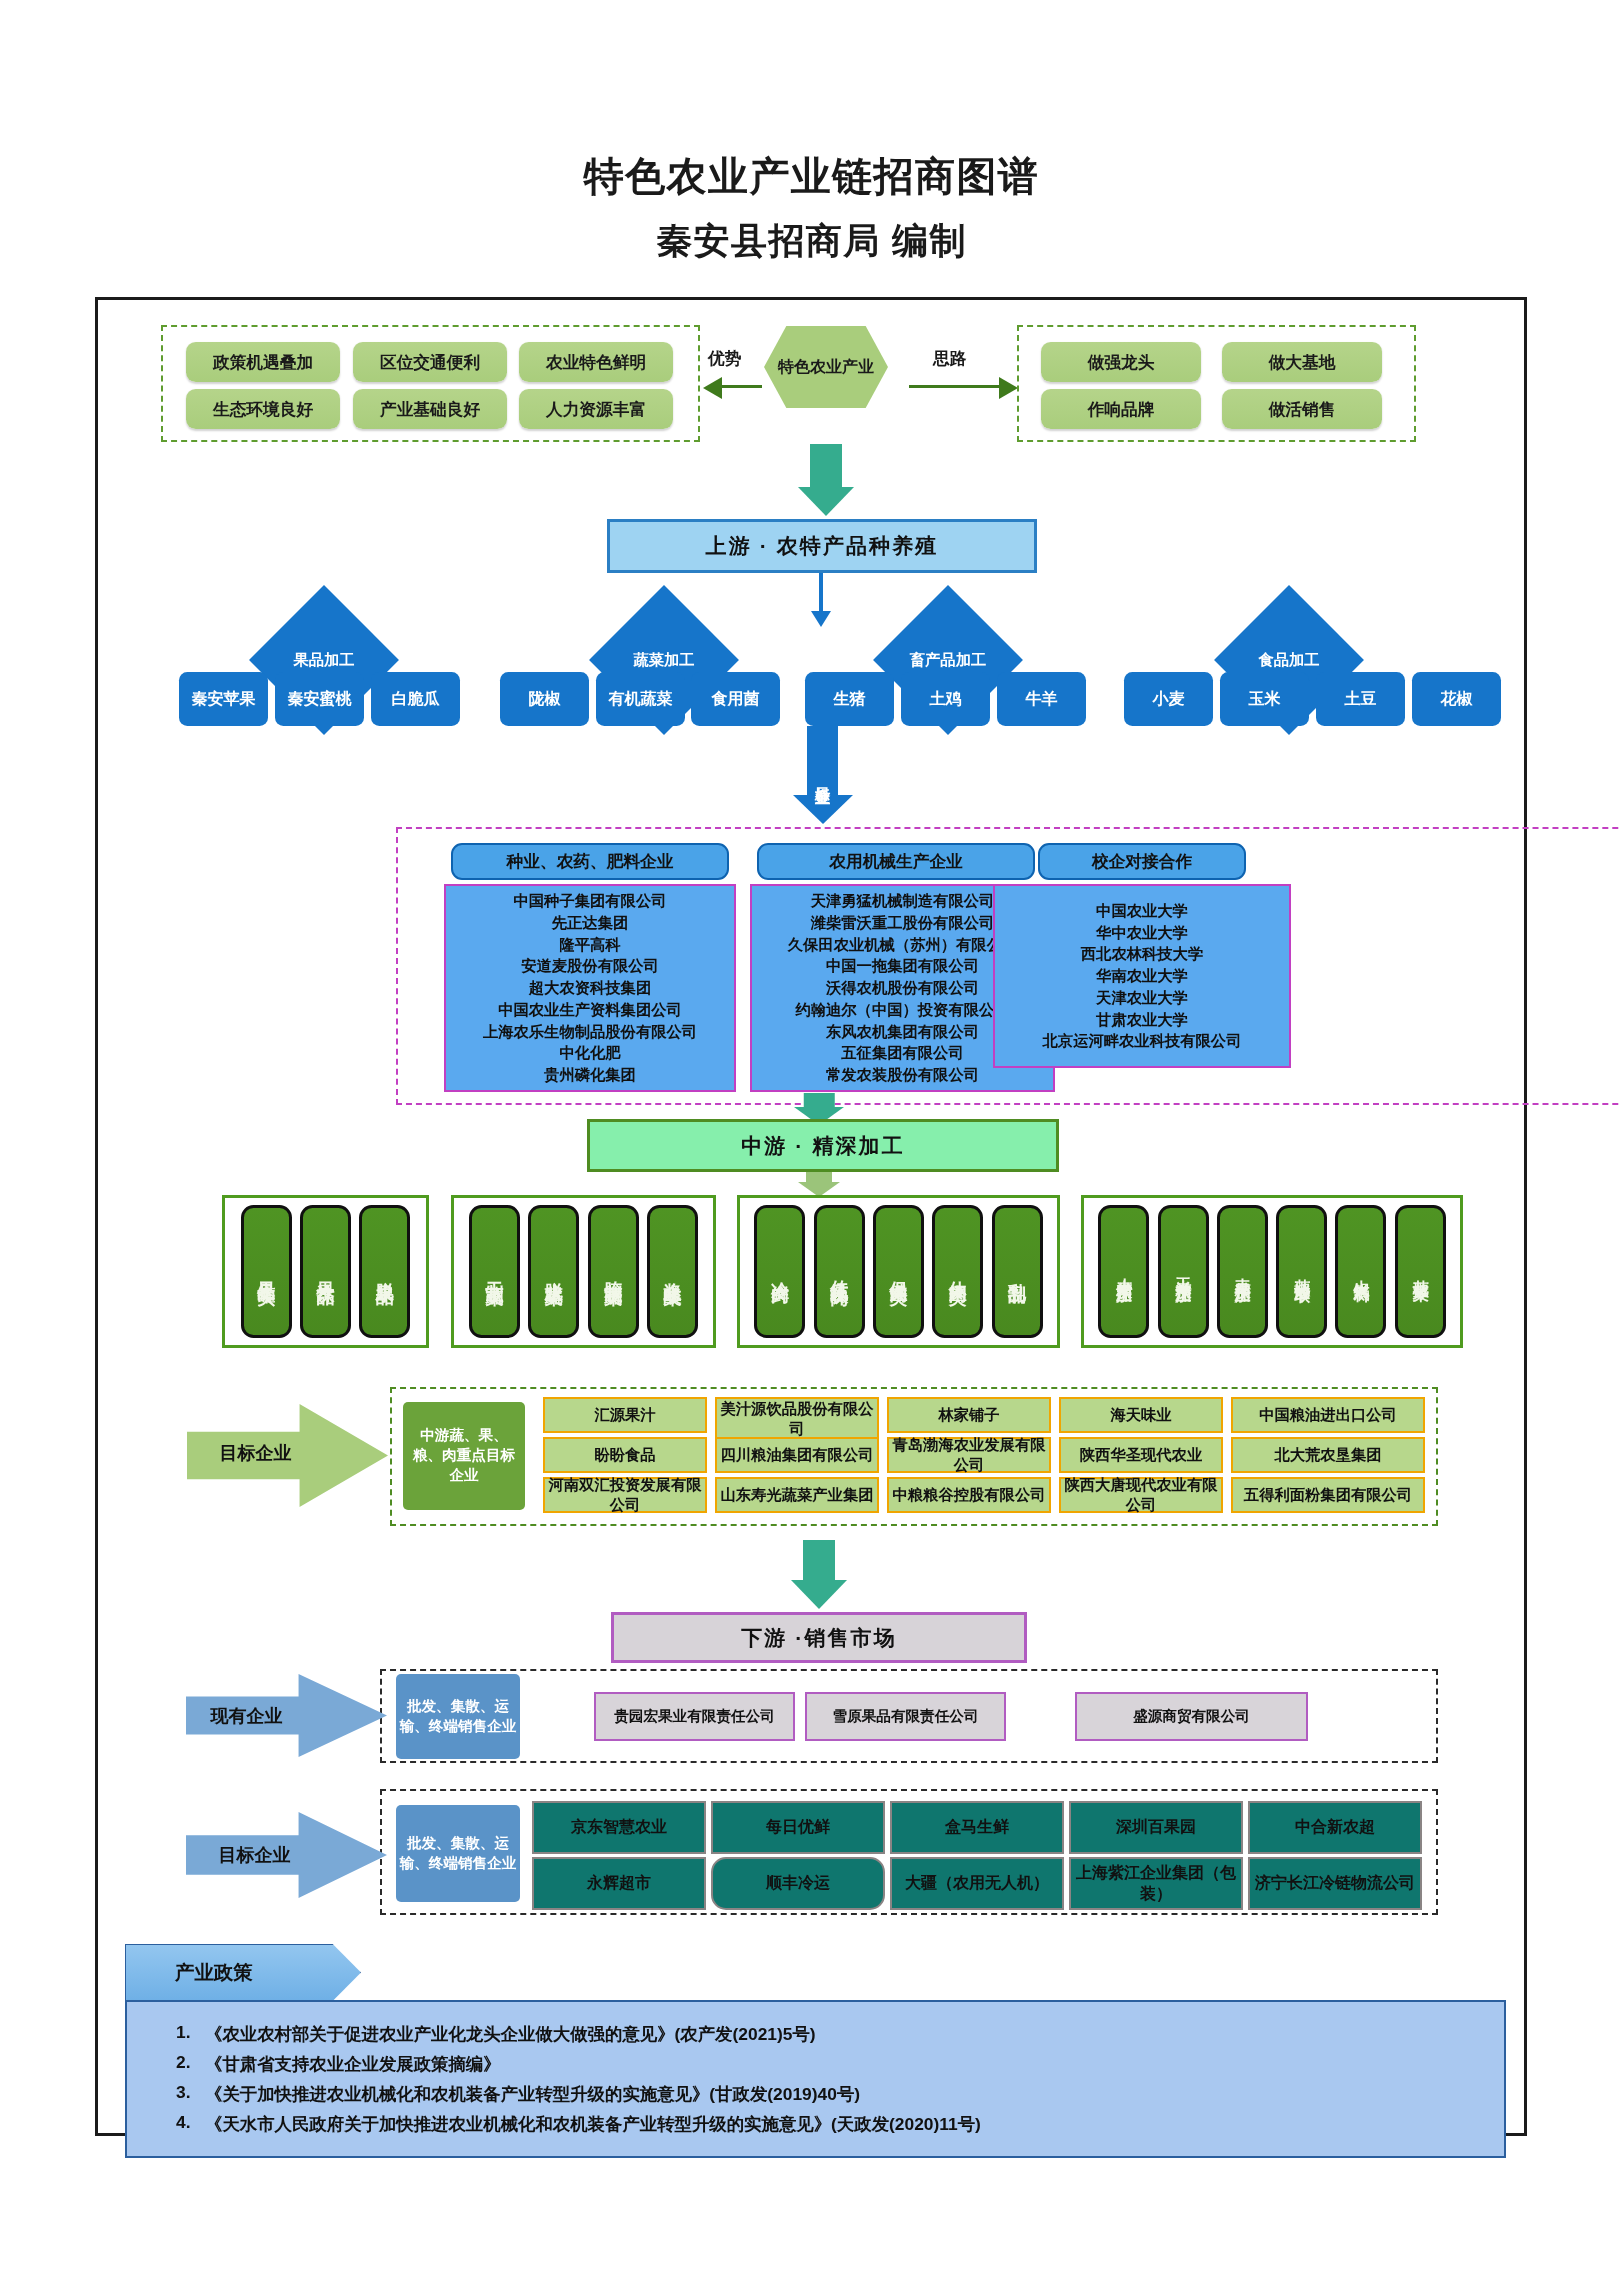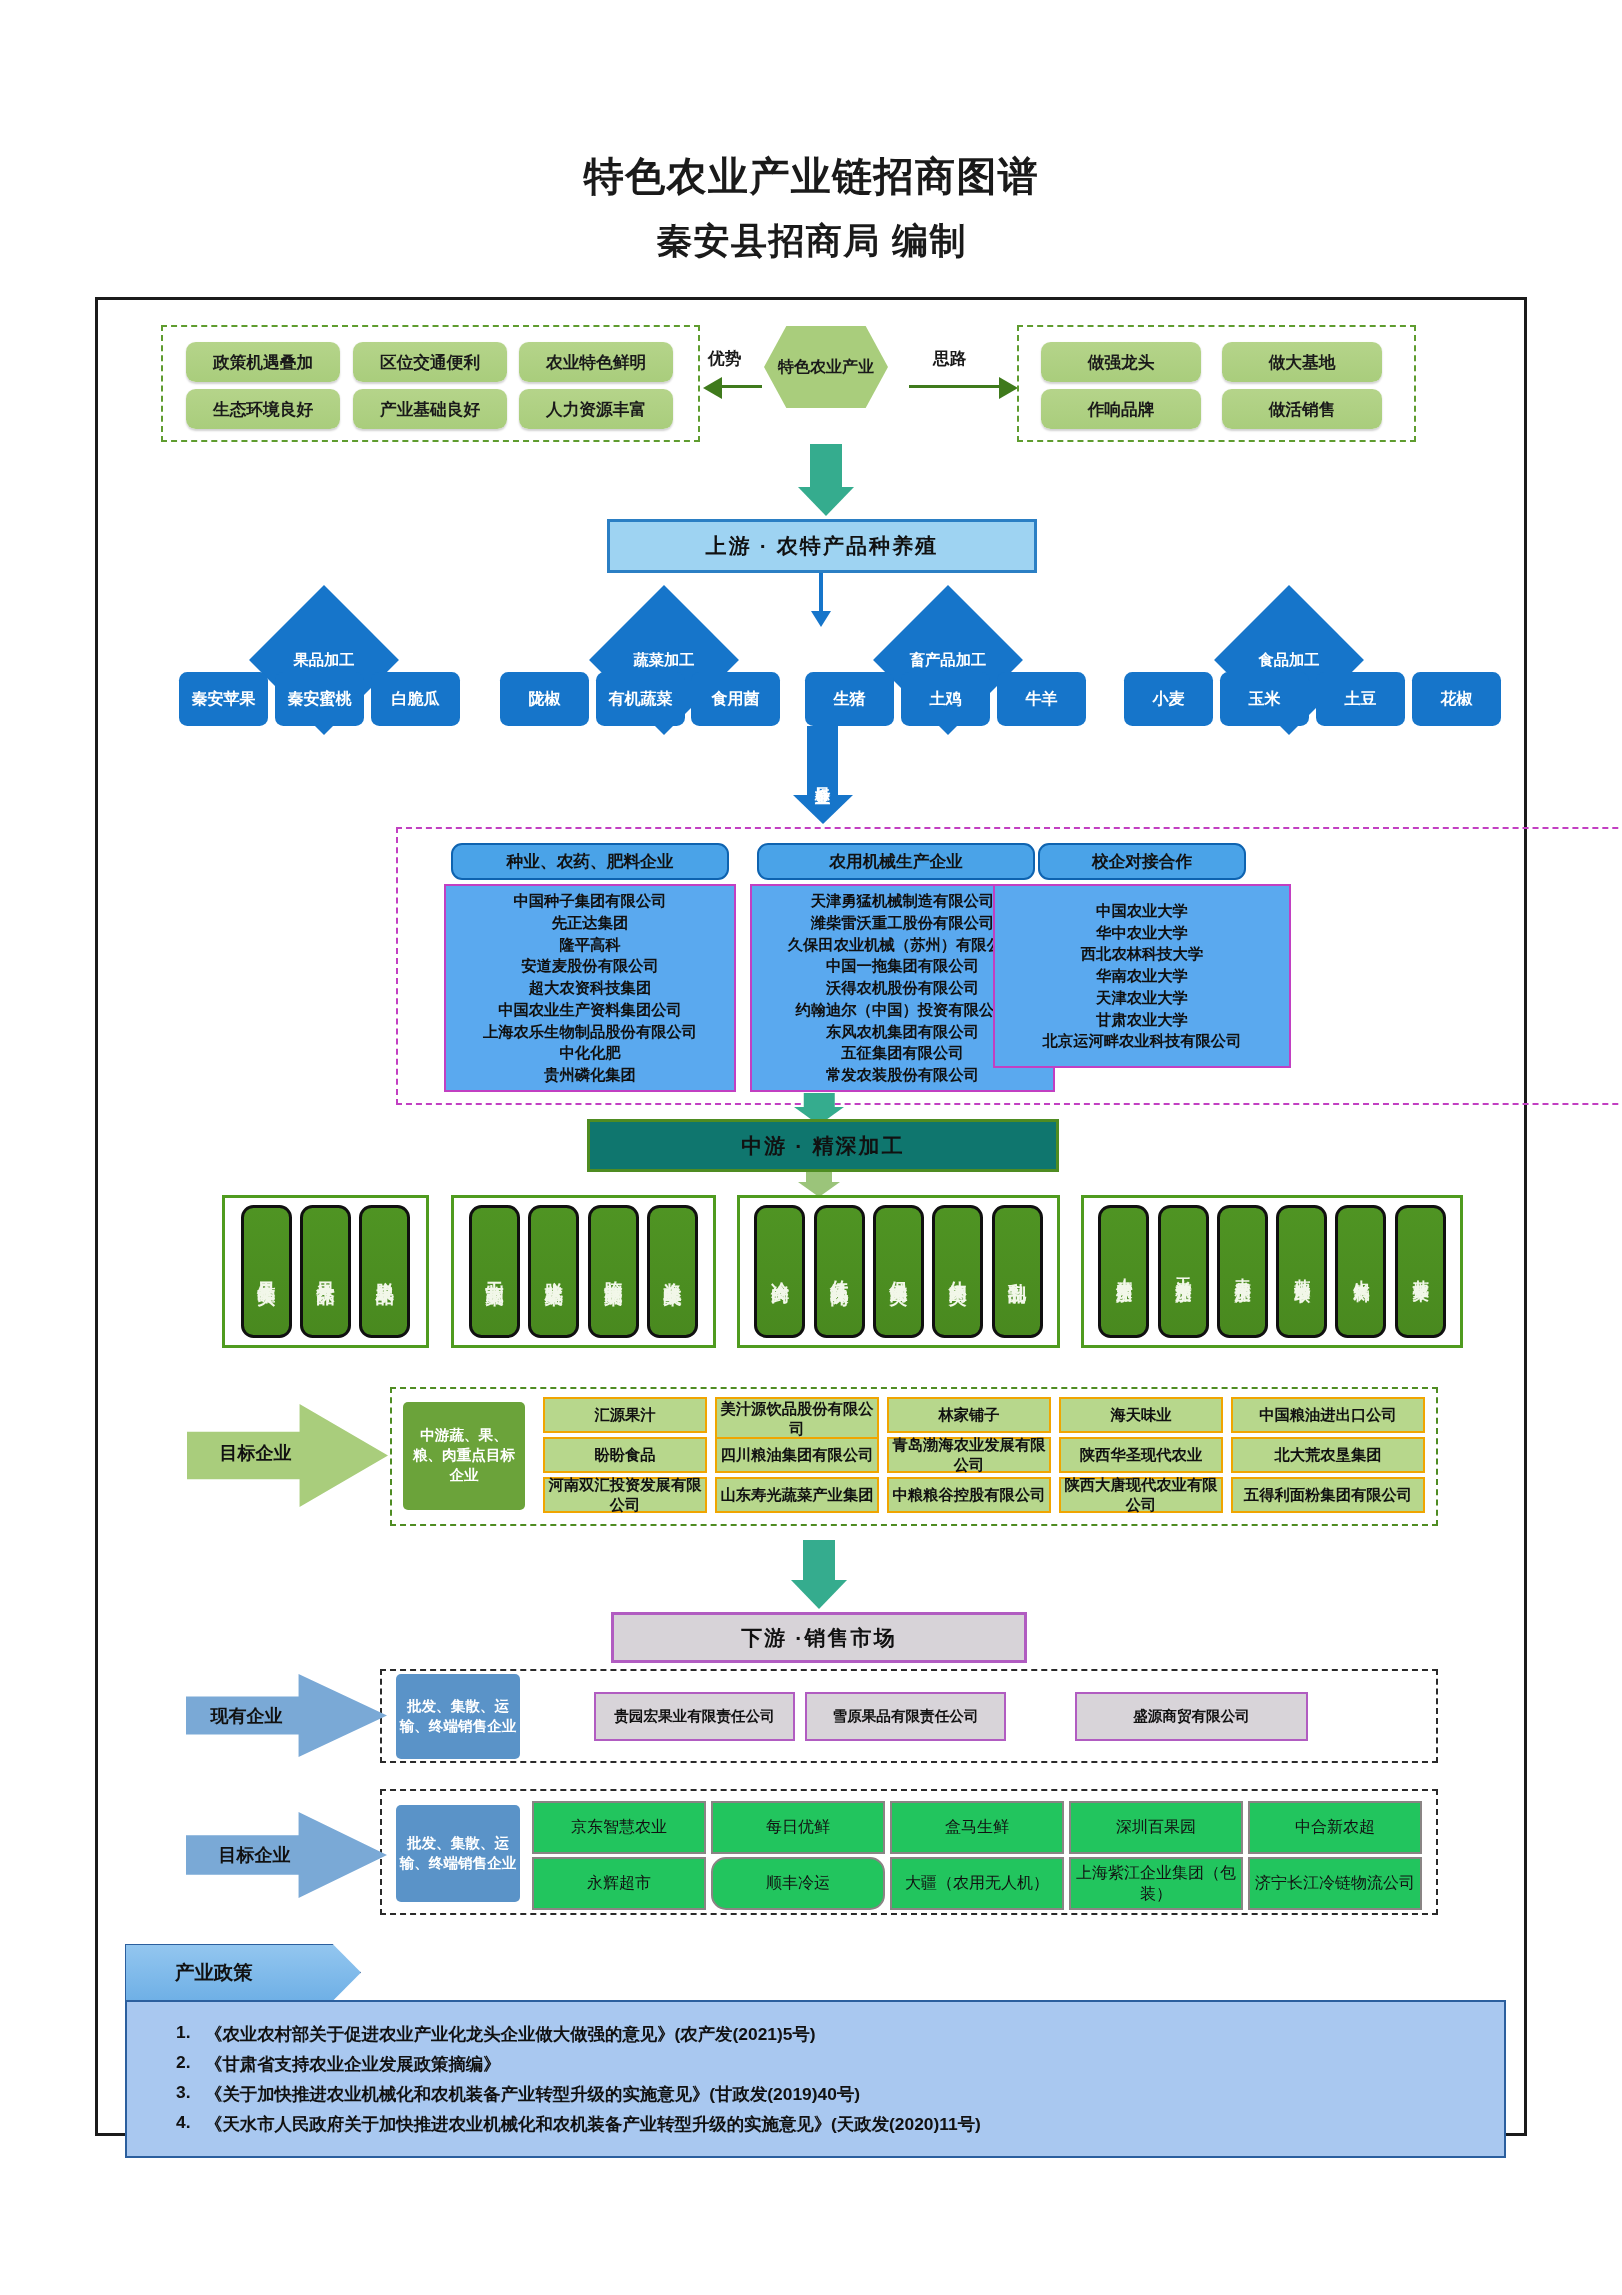--- a/index.html
+++ b/index.html
@@ -63,21 +63,21 @@
   .vfat .head { position:absolute; left:50%; transform:translateX(-50%); width:0; height:0; }
 
   
   .sec-bar {
     position:absolute; display:flex; align-items:center; justify-content:center;
     font-size:21px; font-weight:bold; letter-spacing:2.1px; color:#111;
   }
   .sec-up { left:607px; top:519px; width:430px; height:54px;
             background:#9ed3f2; border:3.5px solid #2b7fc4; }
   .sec-mid { left:587px; top:1119px; width:472px; height:53px;
-            background:#0f766e; border:3.5px solid #4f8c22; }
+            background:#86efac; border:3.5px solid #4f8c22; }
   .sec-down { left:611px; top:1612px; width:416px; height:51px;
             background:#d7d3d8; border:3.5px solid #b15cc1; }
 
   
   .diamond {
     position:absolute; width:106px; height:106px; background:#1675ca;
     transform:rotate(45deg);
   }
   .diamond > span {
     display:block; width:106px; height:106px; transform:rotate(-45deg);
@@ -137,23 +137,23 @@
   }
 
   
   .dash-black { position:absolute; border:2.8px dashed #2a2a2a; }
   .pcell {
     position:absolute; background:#d8d4d9; border:2.8px solid #b15cc1;
     display:flex; align-items:center; justify-content:center; text-align:center;
     font-size:14.6px; font-weight:bold; color:#111; line-height:1.25; padding:1.4px;
   }
   .gcell {
-    position:absolute; background:#22c55e; border:2.8px solid #8a8484;
-    display:flex; align-items:center; justify-content:center; text-align:center;
-    font-size:16px; font-weight:normal; color:#111; line-height:1.28; padding:1.4px;
+    position:absolute; background:#0f766e; border:2.8px solid #8a8484;
+    display:flex; align-items:center; justify-content:center; text-align:center;
+    font-size:16px; font-weight:bold; color:#111; line-height:1.28; padding:1.4px;
   }
 
   
   .policy-tab {
     position:absolute; left:125px; top:1944px; width:236px; height:57px;
     background:linear-gradient(180deg,#93c6ef,#6fb0e6); border:1.4px solid #2b5f9e;
     clip-path: polygon(0 0, 88% 0, 100% 50%, 88% 100%, 0 100%);
     display:flex; align-items:center; justify-content:flex-start; padding-left:49px;
     font-size:19.4px; font-weight:bold; color:#111;
   }

